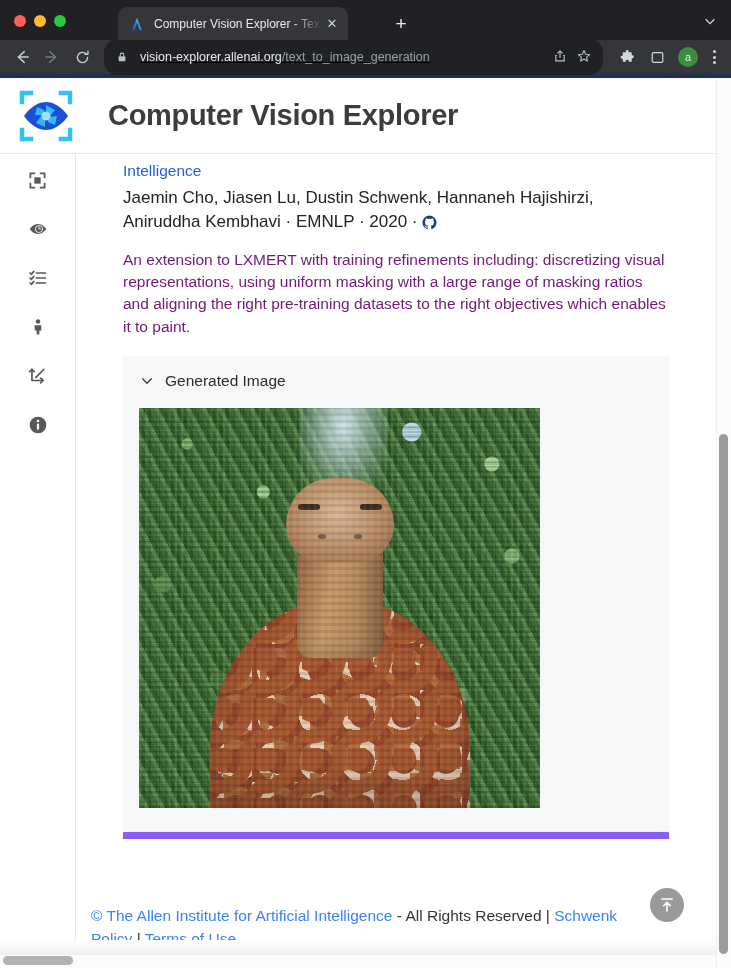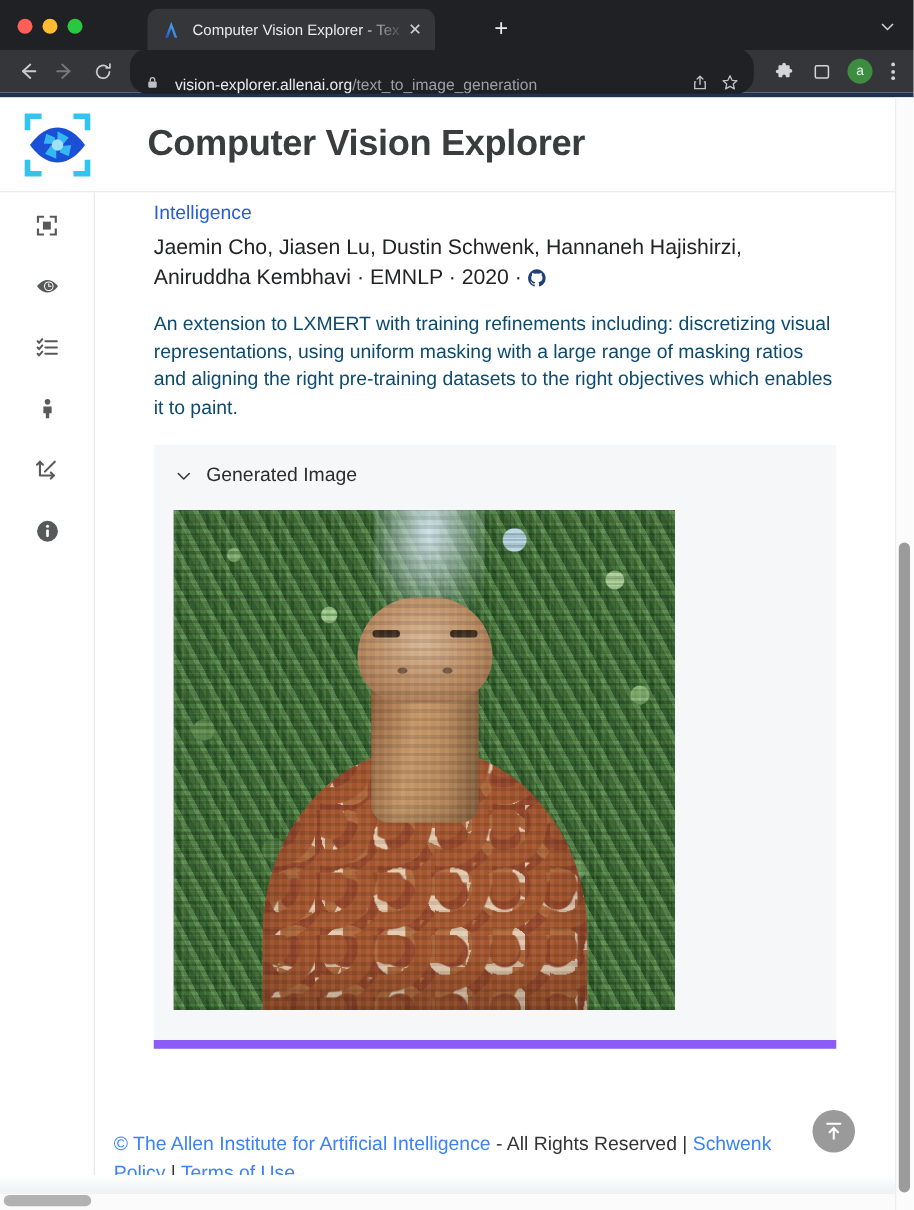--- a/index.html
+++ b/index.html
@@ -56,22 +56,22 @@
     height: 34px; background: #35363a;
     display: flex; align-items: center; padding: 0 8px; gap: 2px;
   }
   .nav-btn {
     width: 28px; height: 28px; color: #c9ccd0;
     display: flex; align-items: center; justify-content: center;
   }
   .nav-btn.disabled { color: #75797d; }
   .omnibox {
     flex: 1; height: 36px; background: #202124; border-radius: 14px;
-    display: flex; align-items: flex-end; padding: 0 10px 0 12px;
-    margin: 0 6px 0 6px; gap: 8px; min-width: 0;
+    display: flex; align-items: center; padding: 0 10px 0 12px;
+    margin: 0 6px 0 6px; gap: 8px; min-width: 0; text-decoration: underline;
   }
   .omni-url {
     flex: 1; font-size: 12.5px; color: #e8eaed; white-space: nowrap;
     overflow: hidden; min-width: 0;
   }
   .omni-url .path { color: #9aa0a6; }
   .omni-icon { width: 16px; height: 16px; flex: 0 0 16px; color: #bdc1c6; }
   .tb-icon {
     width: 24px; height: 24px; margin-left: 4px; color: #d2d5d9;
     display: flex; align-items: center; justify-content: center; flex: 0 0 24px;
@@ -94,21 +94,21 @@
     position: absolute; top: 78px; left: 0; width: 731px; height: 890px;
     background: #ffffff; overflow: hidden;
   }
 
   .site-header {
     height: 76px; background: #fff; border-bottom: 1px solid #e6e8eb;
     display: flex; align-items: center; padding-left: 18px; width: 717px;
   }
   .logo { width: 56px; height: 56px; flex: 0 0 56px; }
   .site-title {
-    font-size: 29px; font-weight: bold; color: #3a3c3e; margin-left: 44px;
+    font-size: 29px; font-weight: bold; color: #3a3c3e; margin-left: 34px;
     letter-spacing: -0.3px;
   }
 
   .body-row { display: flex; height: 814px; }
 
   .sidebar {
     width: 76px; flex: 0 0 76px; background: #fff;
     border-right: 1px solid #e6e8eb;
     padding-top: 14px; display: flex; flex-direction: column;
     align-items: center; gap: 25px;
@@ -123,21 +123,21 @@
     position: relative; overflow: hidden;
   }
 
   .paper-venue { font-size: 15.5px; color: #265ed4; margin-top: 7px; line-height: 1.35; }
   .authors {
     font-size: 17px; color: #222325; line-height: 1.43; margin-top: 4px;
     max-width: 510px;
   }
   .gh-icon { display: inline-block; vertical-align: -3px; width: 15px; height: 15px; color: #1f3f78; }
   .abstract {
-    font-size: 15.5px; color: #0c4a6e; line-height: 1.45; margin-top: 14px;
+    font-size: 15.5px; color: #701a75; line-height: 1.45; margin-top: 14px;
     max-width: 548px;
   }
 
   .panel {
     margin-top: 18px; background: #f6f7f8; width: 546px;
     border-bottom: 7px solid #8b5cf6; padding: 12px 0 24px 0;
   }
   .panel-head {
     display: flex; align-items: center; gap: 11px; padding: 4px 0 0 17px;
     font-size: 15.5px; color: #2a2c2e;

